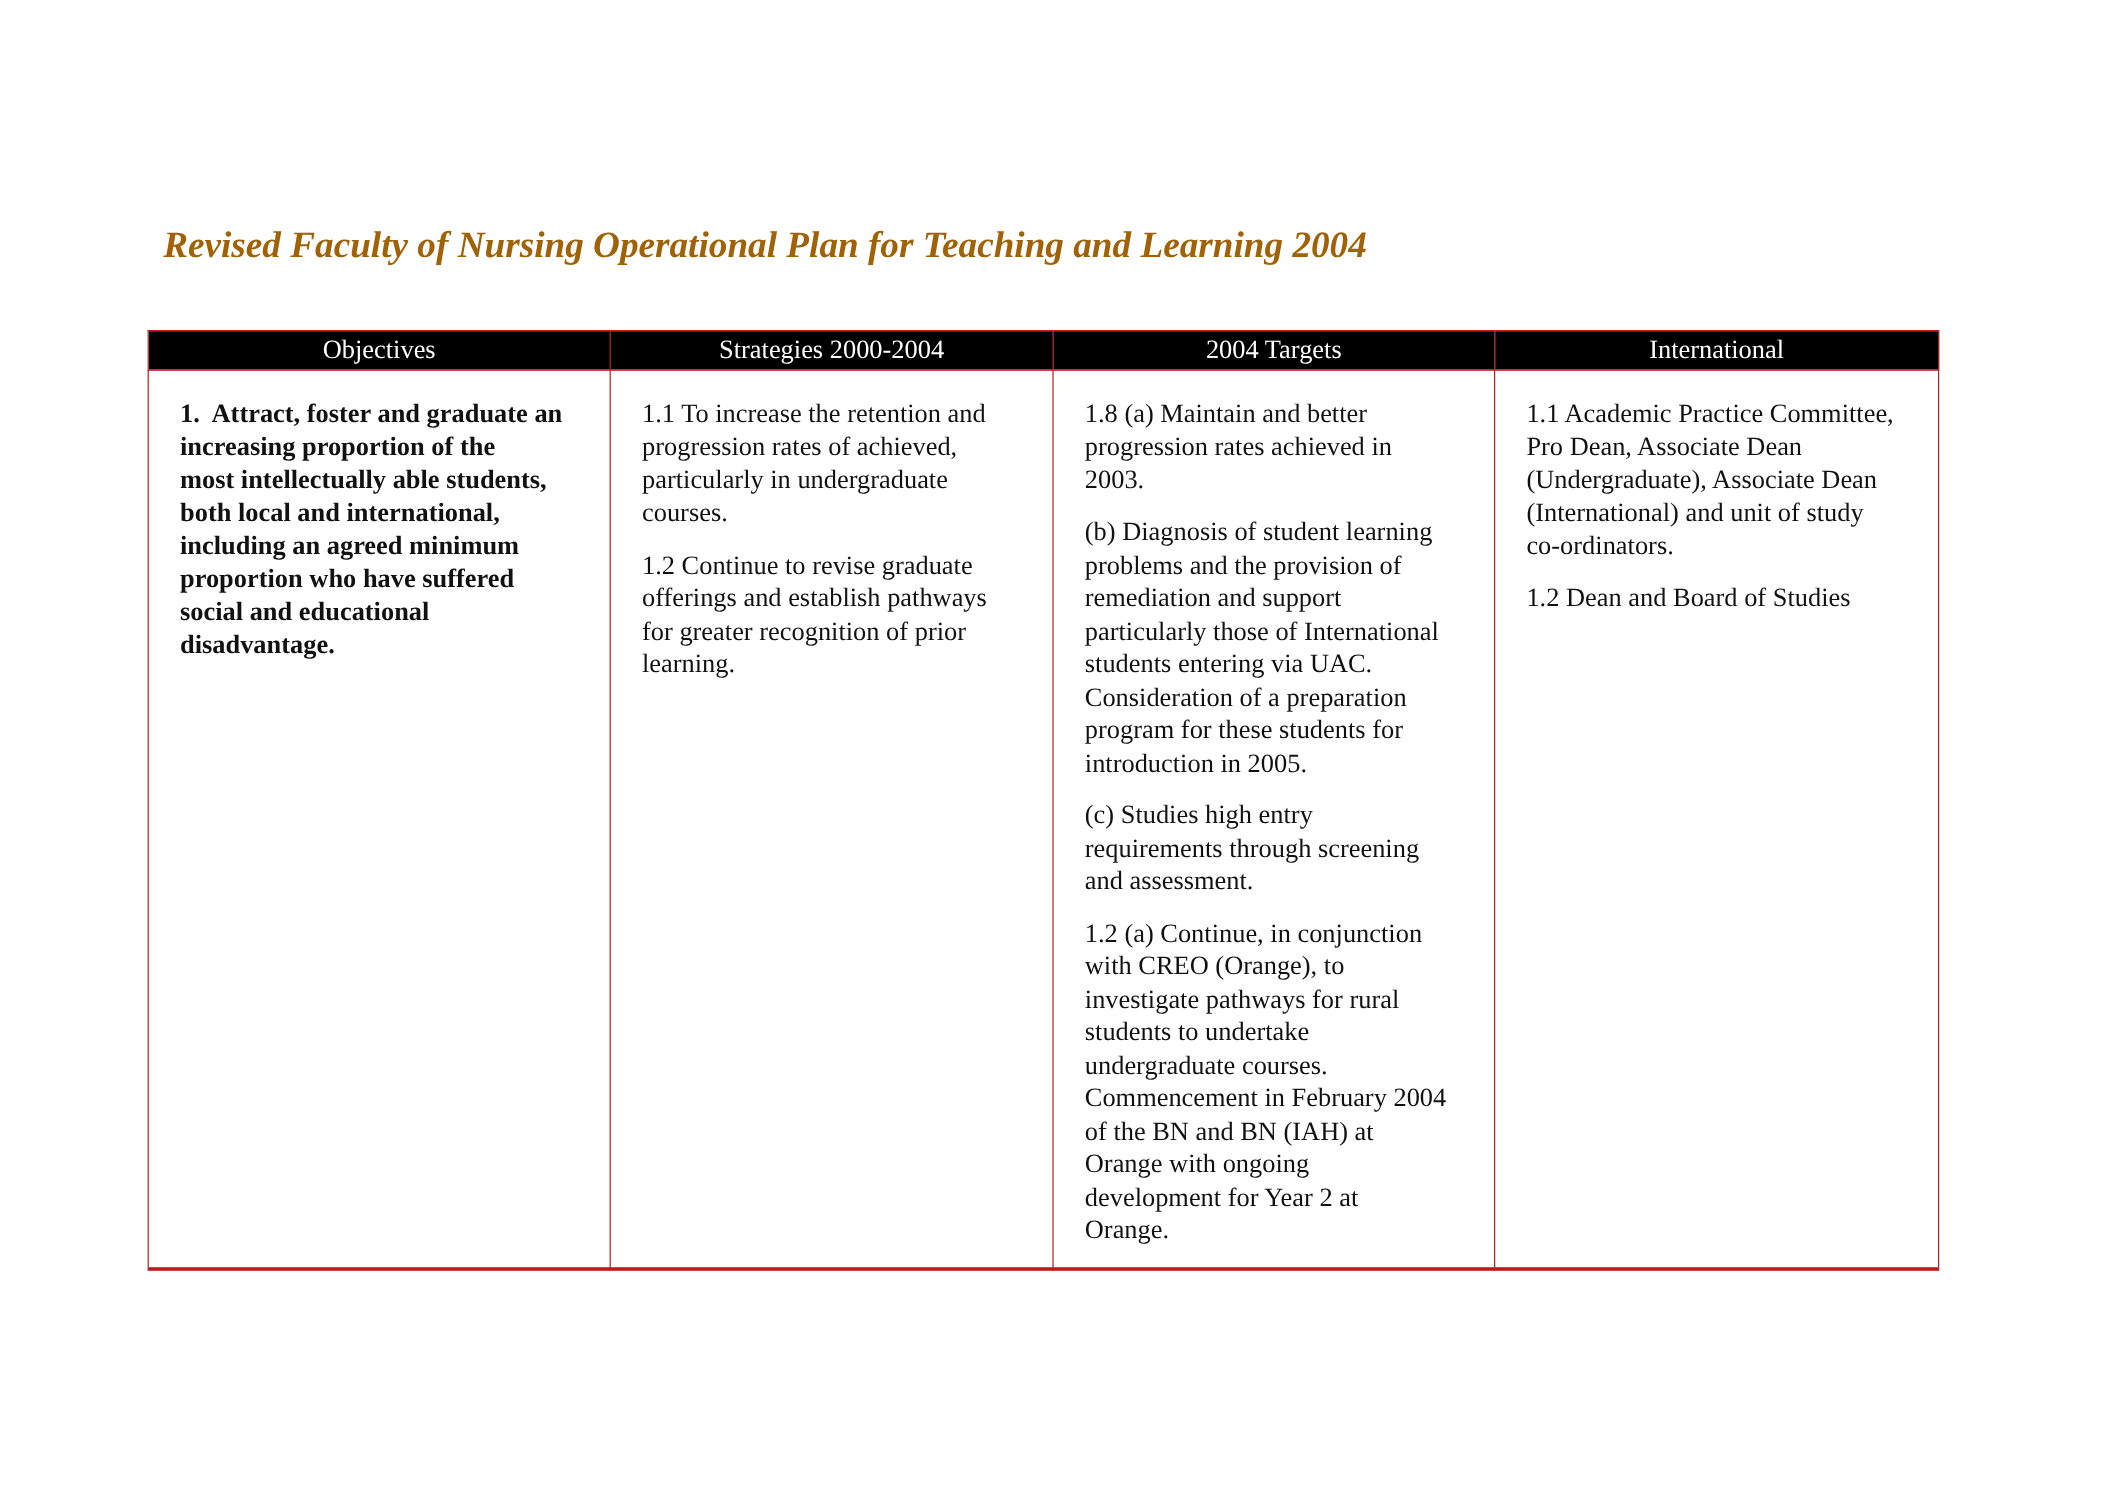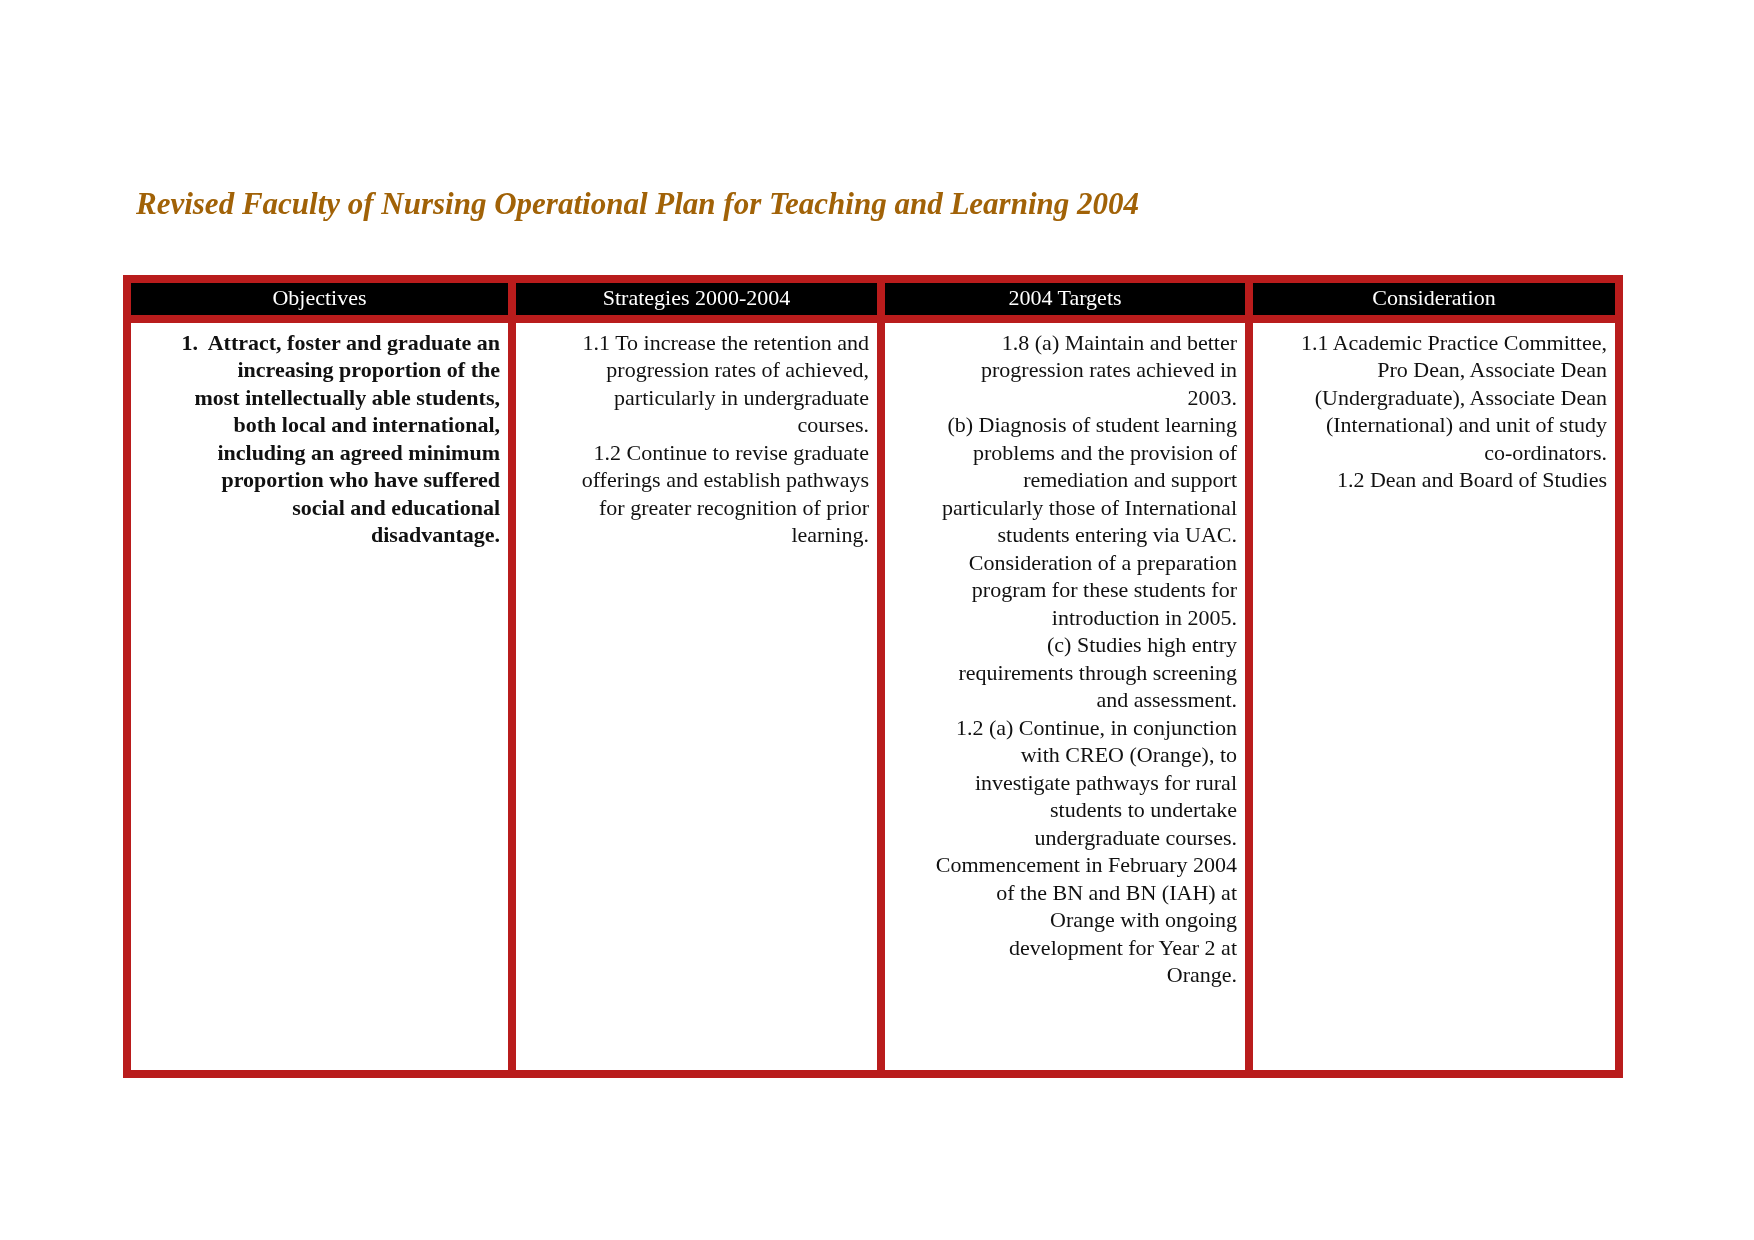--- a/index.html
+++ b/index.html
@@ -33,42 +33,41 @@
     position: absolute;
     left: 123px;
     top: 275px;
     width: 1492px;
     border-collapse: collapse;
     table-layout: fixed;
     font-size: 22px;
     line-height: 27.5px;
   }
   table.plan, table.plan th, table.plan td {
-    border: 8px solid #b91c1c;
+    border: 1px solid #b91c1c;
   }
   table.plan { border-bottom-width: 3px; }
   th.hdr {
     height: 24px;
     background: #000000;
     color: #ffffff;
     font-weight: normal;
     font-size: 22px;
     padding: 1px 2px 3px 2px;
     text-align: center;
     vertical-align: middle;
   }
   td.cell {
     vertical-align: top;
     padding: 6px 8px 0 10px;
     height: 741px;
   }
   td.cell p {
-    margin: 0;
+    margin: 16px;
     white-space: pre-line;
-    text-align: right;
   }
   .c-obj { font-weight: bold; }
   .lbl { font-weight: normal; }
   
   .p-s1 { margin-top: 337px; }
   .p-t3 { margin-top: 73px; }
   .p-r1 { margin-top: 313px; }
 </style>
 </head>
 <body>
@@ -82,21 +81,21 @@
       <col style="width:385px">
       <col style="width:369px">
       <col style="width:368px">
       <col style="width:370px">
     </colgroup>
     <thead>
       <tr>
         <th class="hdr">Objectives</th>
         <th class="hdr">Strategies 2000-2004</th>
         <th class="hdr">2004 Targets</th>
-        <th class="hdr">Consideration</th>
+        <th class="hdr">International</th>
       </tr>
     </thead>
     <tbody>
       <tr>
 
         <td class="cell c-obj">
           <p><span>1.&nbsp; Attract, foster and graduate an
 increasing proportion of the
 most intellectually able students,
 both local and international,

